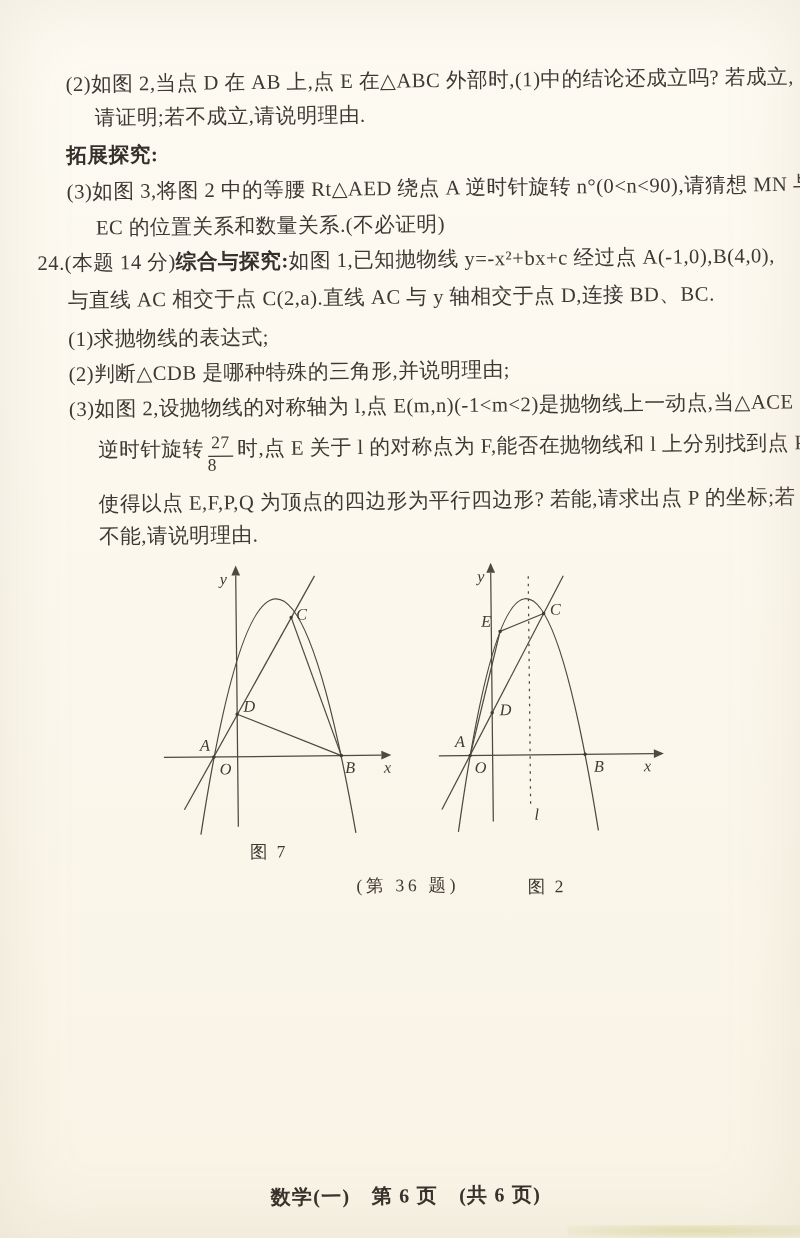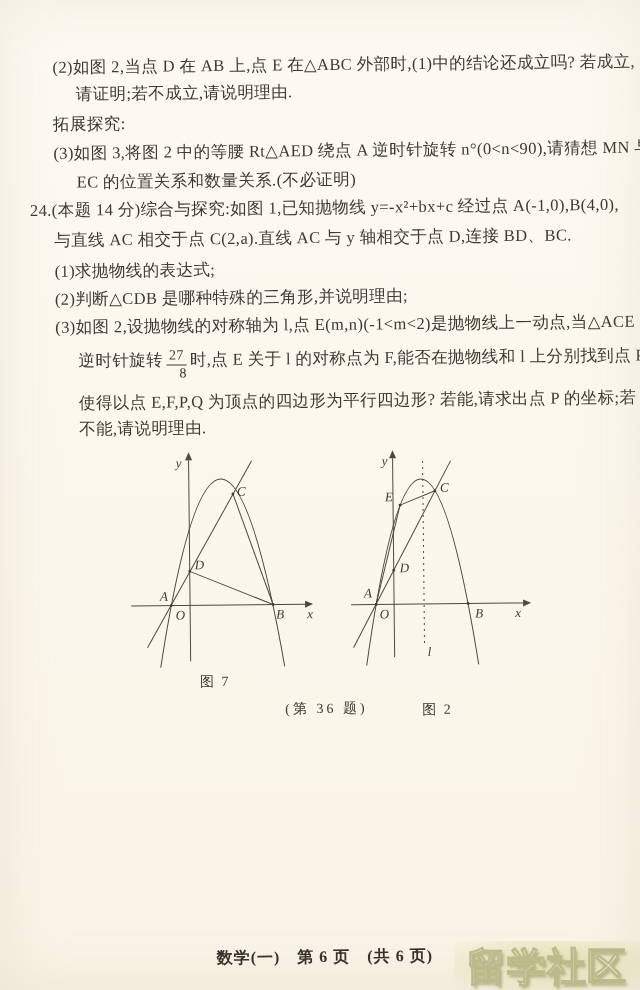--- a/index.html
+++ b/index.html
@@ -16,23 +16,23 @@
   }
   .content{
     position:absolute;inset:0;
     transform:rotate(-0.6deg);
     transform-origin:320px 500px;
   }
   .line{
     position:absolute;font-size:16.5px;line-height:20px;
     white-space:pre;letter-spacing:.4px;color:#3e3833;
   }
-  .bold{font-weight:normal;color:#35302b;}
+  .bold{font-weight:bold;color:#35302b;}
   .frac{
-    display:inline-block;vertical-align:-0.85em;text-align:right;
+    display:inline-block;vertical-align:-0.85em;text-align:left;
     font-size:14px;line-height:1.05;margin:0 3px;
   }
   .frac .num{display:block;padding:0 3px 1px;border-bottom:1.2px solid #3e3833;}
   .frac .den{display:block;padding-top:1px;}
   .figure{position:absolute;}
   .figure path,.figure line{stroke:#4b4b41;stroke-width:1;fill:none;}
   .figure .dotted{stroke-dasharray:2,4;}
   .figure polygon{fill:#4b4b41;stroke:none;}
   .figure circle{fill:#3c3c33;stroke:none;}
   .figure text{
@@ -135,15 +135,14 @@
     </svg>
 
     <div class="caption" style="top:672px;left:198px">图 7</div>
     <div class="caption" style="top:702px;left:420px">图 2</div>
     <div class="caption" style="top:700px;left:283px;letter-spacing:3px">(第 36 题)</div>
 
     <div class="footer">数学(一)　第 6 页　(共 6 页)</div>
   </div>
 
   <div class="watermark">
-    <div class="wm-title">留学社区</div>
   </div>
 </div>
 
 </body></html>

